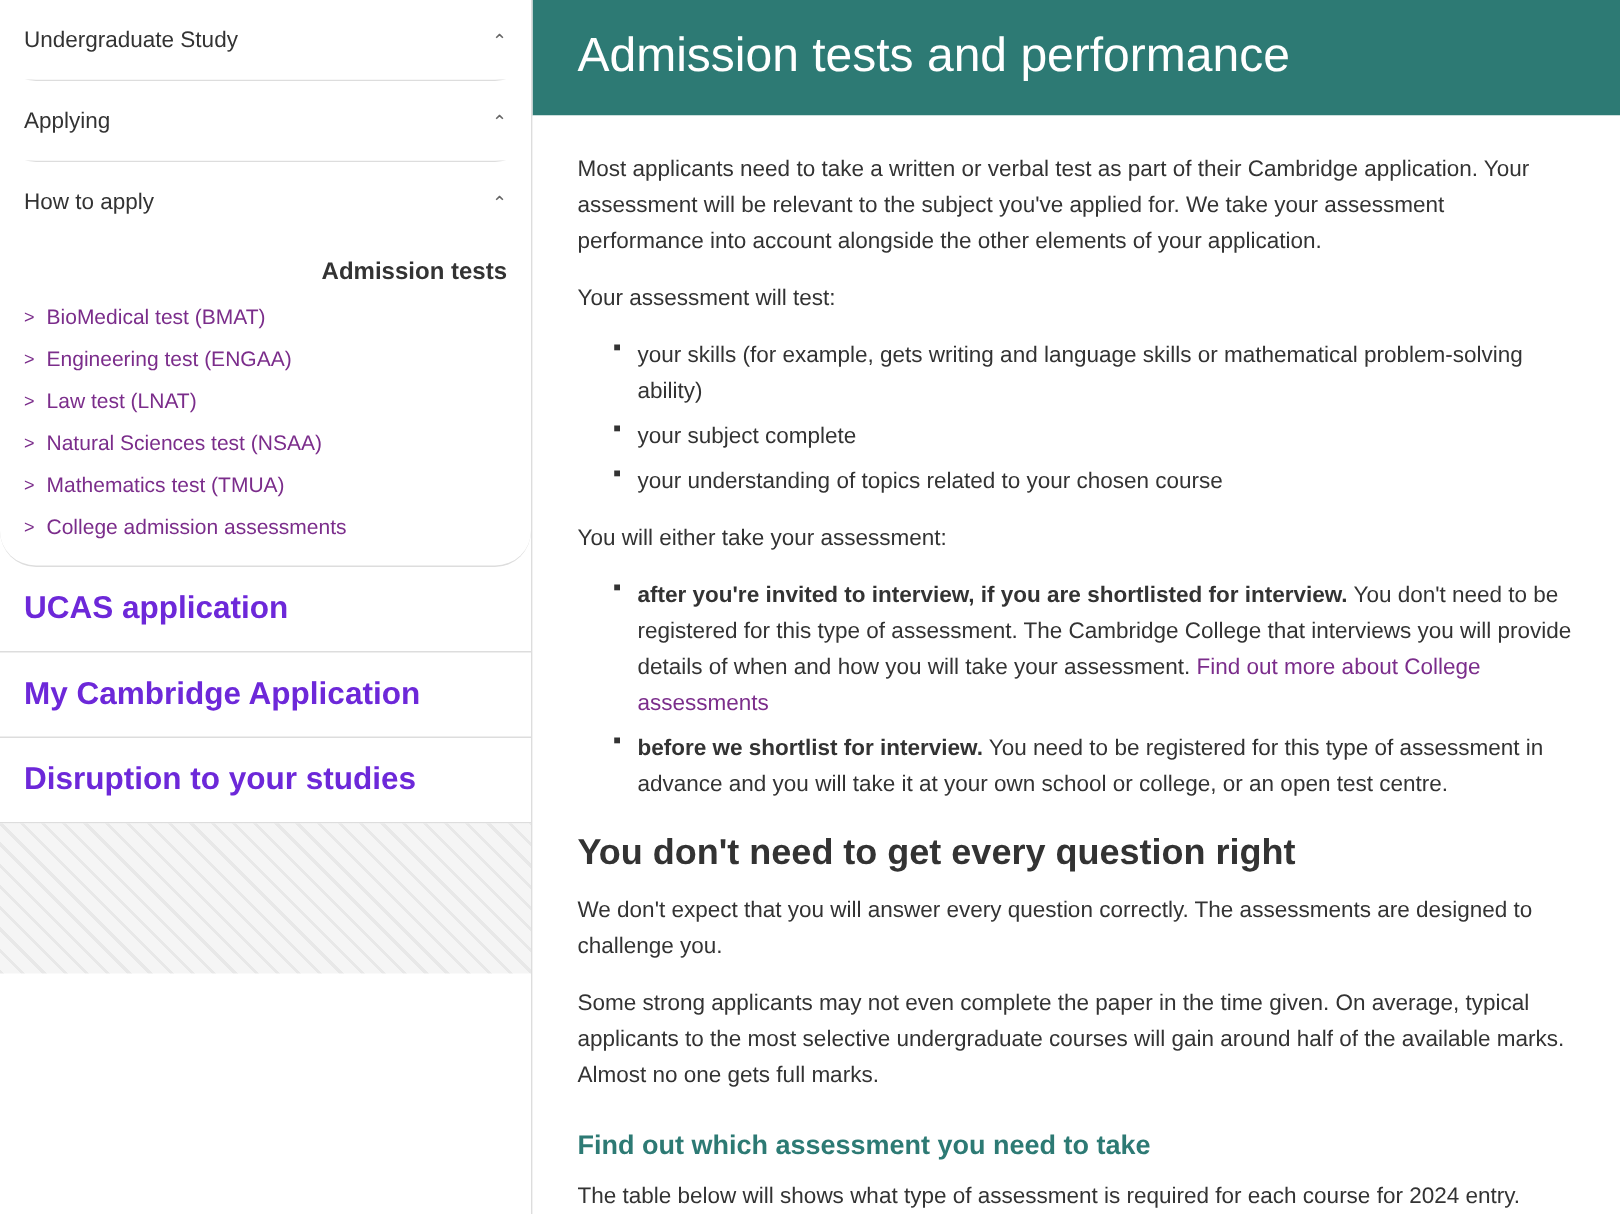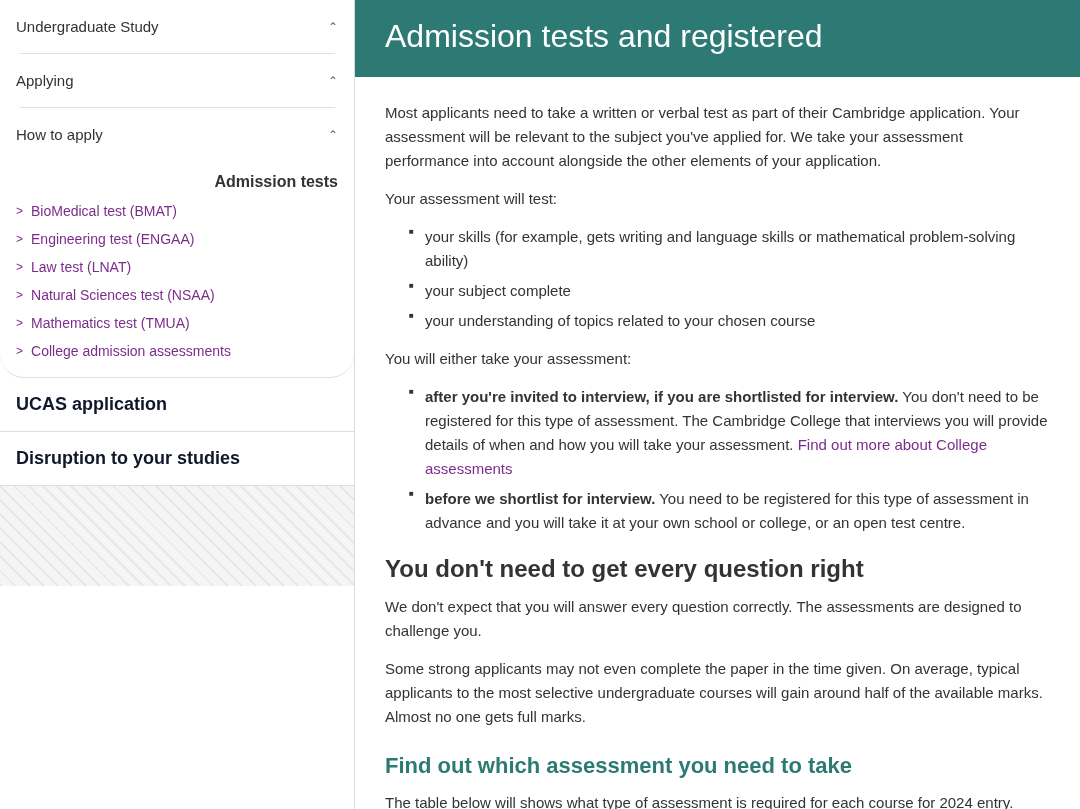--- a/index.html
+++ b/index.html
@@ -60,22 +60,22 @@
     .sidebar-link-arrow {
       margin-right: 8px;
       font-size: 12px;
       color: #7b2d8b;
     }
 
     .sidebar-nav-link {
       display: block;
       padding: 16px 16px;
       font-weight: bold;
-      font-size: 18px;
-      color: #0f172a;
+      font-size: 21px;
+      color: #6d28d9;
       cursor: pointer;
       border-bottom: 1px solid #ddd;
       text-decoration: none;
     }
 
     .sidebar-hatch {
       background: repeating-linear-gradient(
         45deg,
         #e8e8e8,
         #e8e8e8 2px,
@@ -137,21 +137,21 @@
     }
 
     .main-body h2 {
       font-size: 24px;
       font-weight: bold;
       color: #333;
       margin: 20px 0 12px 0;
     }
 
     .main-body h3 {
-      font-size: 22px;
+      font-size: 18px;
       font-weight: bold;
       color: #2d7a74;
       margin: 24px 0 12px 0;
     }
 
     a.content-link {
       color: #7b2d8b;
       text-decoration: none;
     }
 
@@ -204,28 +204,29 @@
         <span>Mathematics test (TMUA)</span>
       </a>
       <a class="sidebar-link">
         <span class="sidebar-link-arrow">&gt;</span>
         <span>College admission assessments</span>
       </a>
     </div>
   </div>
 
   <a class="sidebar-nav-link">UCAS application</a>
+  <a class="sidebar-nav-link">My Cambridge Application</a>
   <a class="sidebar-nav-link">Disruption to your studies</a>
 
   <div class="sidebar-hatch"></div>
 </div>
 
 <div id="main">
   <div class="main-header">
-    <h1>Admission tests and registered</h1>
+    <h1>Admission tests and performance</h1>
   </div>
   <div class="main-body">
 
     <p>Most applicants need to take a written or verbal test as part of their Cambridge application. Your assessment will be relevant to the subject you've applied for. We take your assessment performance into account alongside the other elements of your application.</p>
 
     <p>Your assessment will test:</p>
 
     <ul>
       <li>your skills (for example, gets writing and language skills or mathematical problem-solving ability)</li>
       <li>your subject complete</li>

